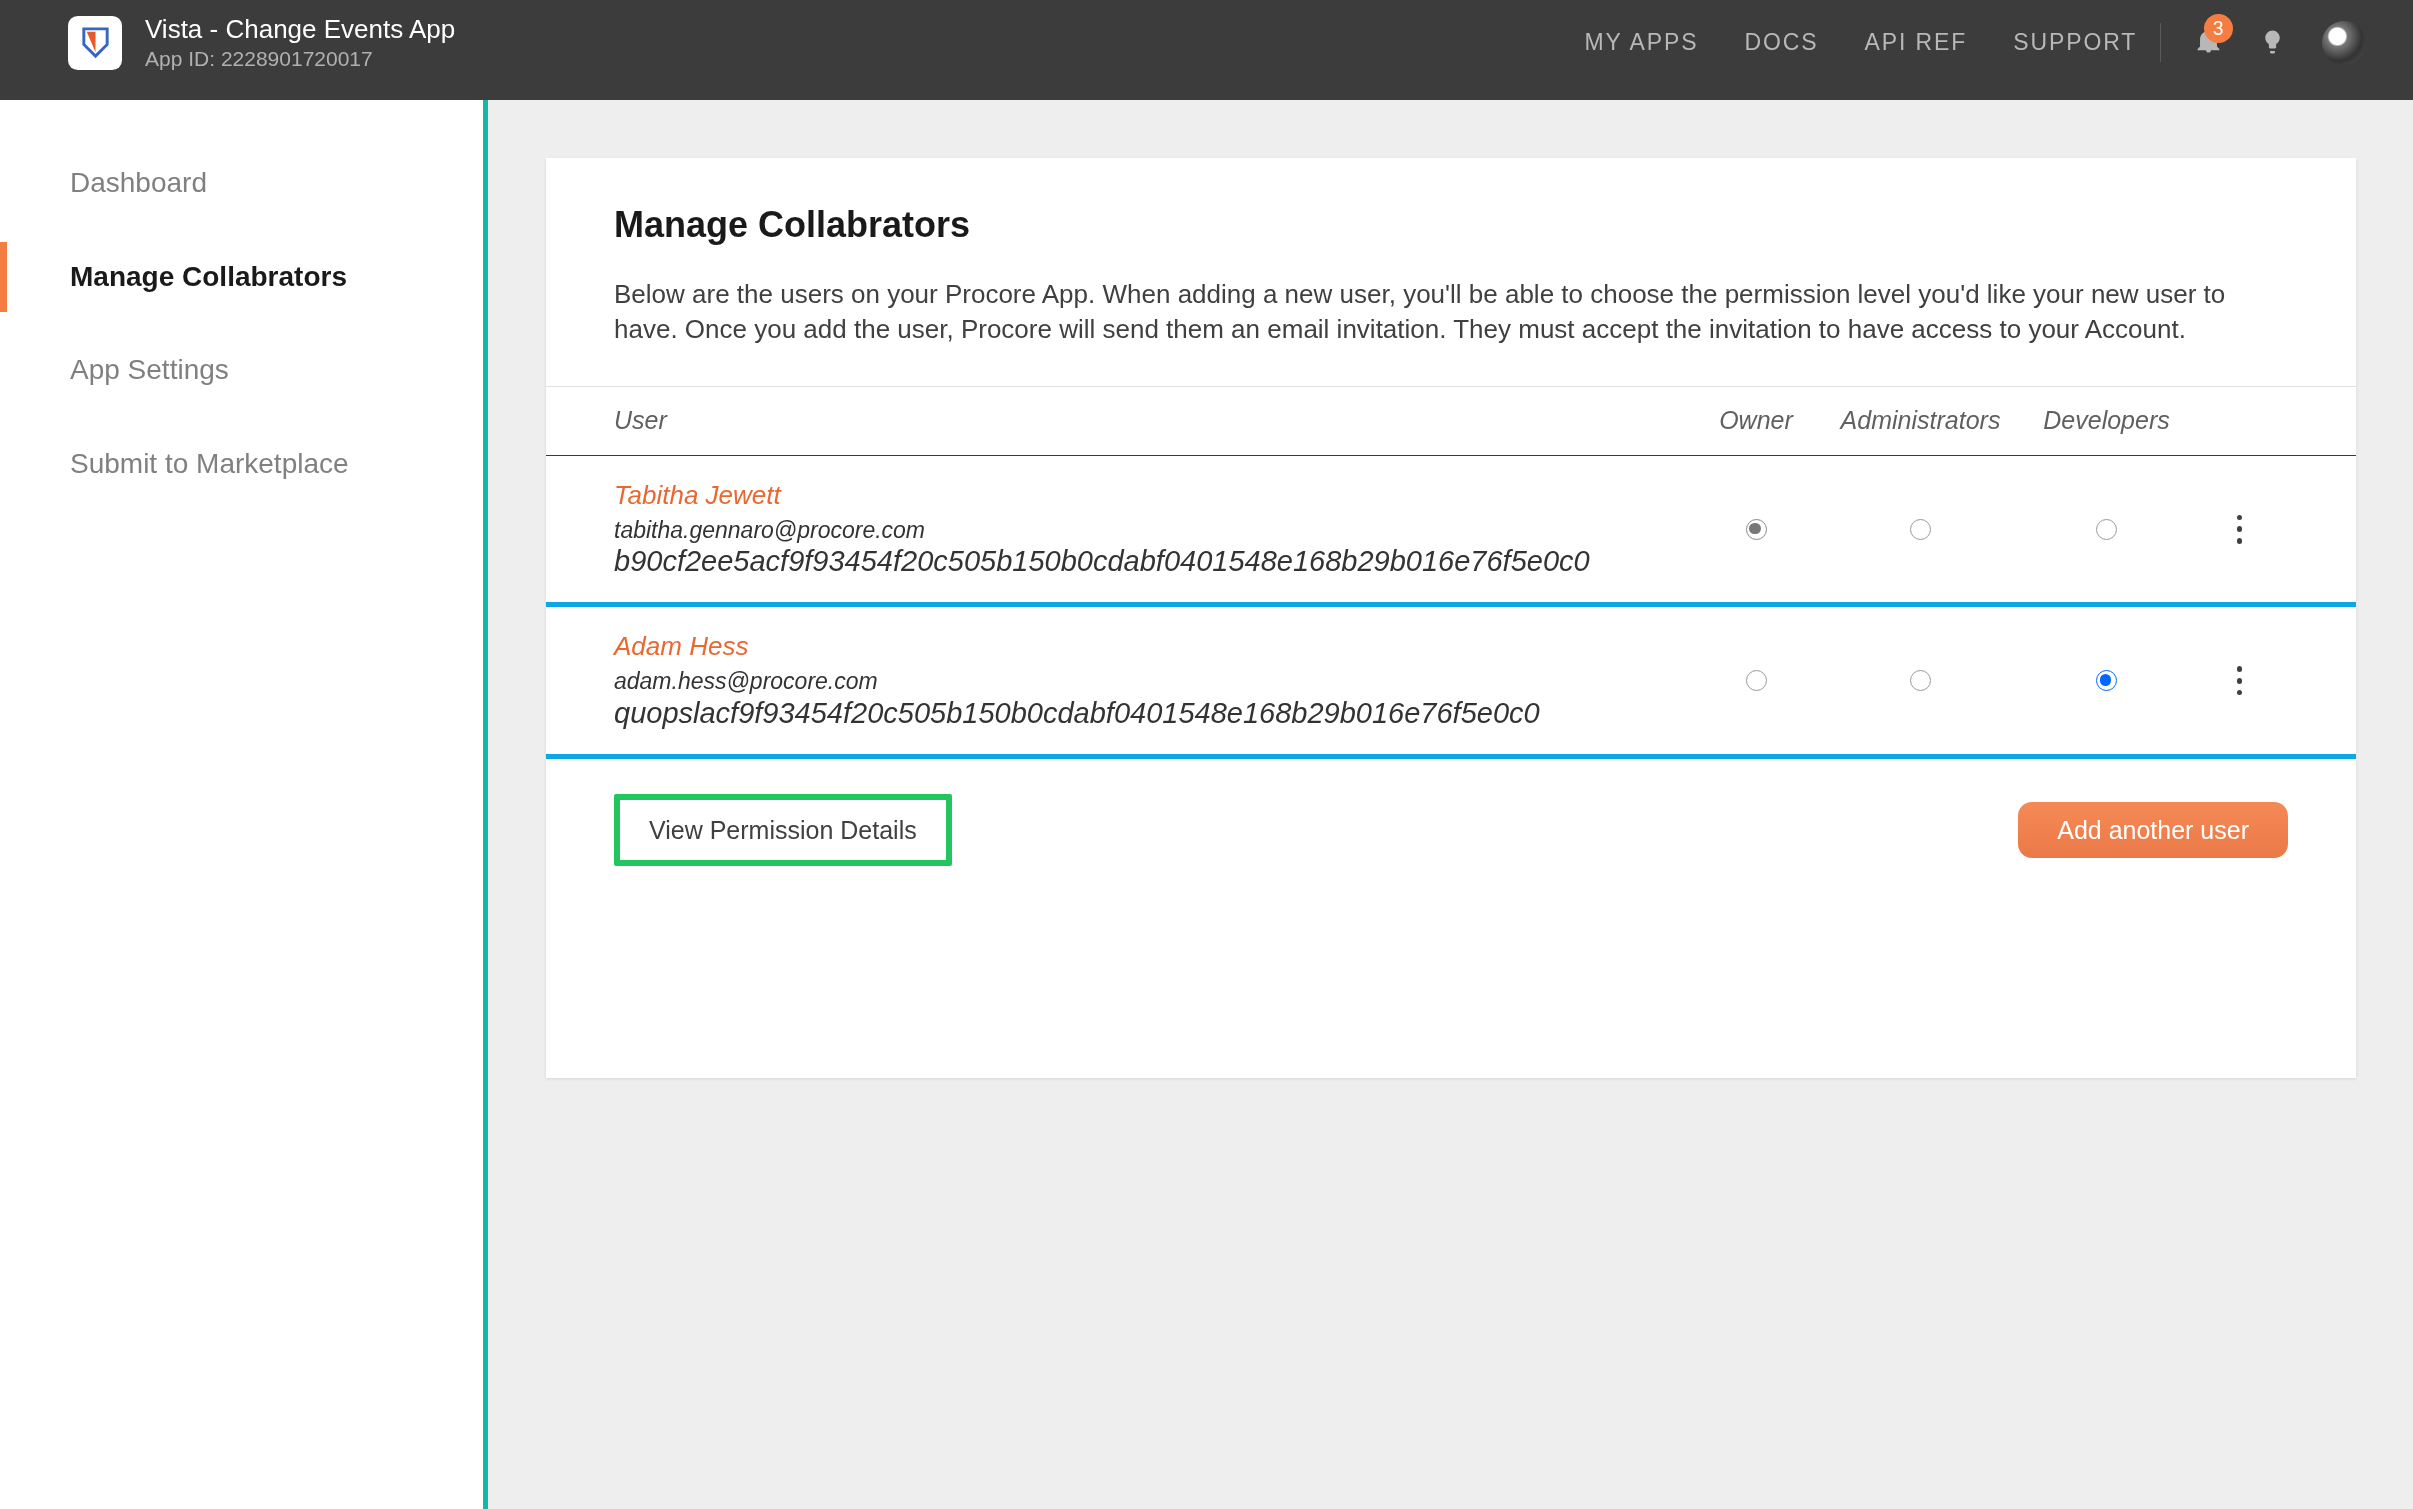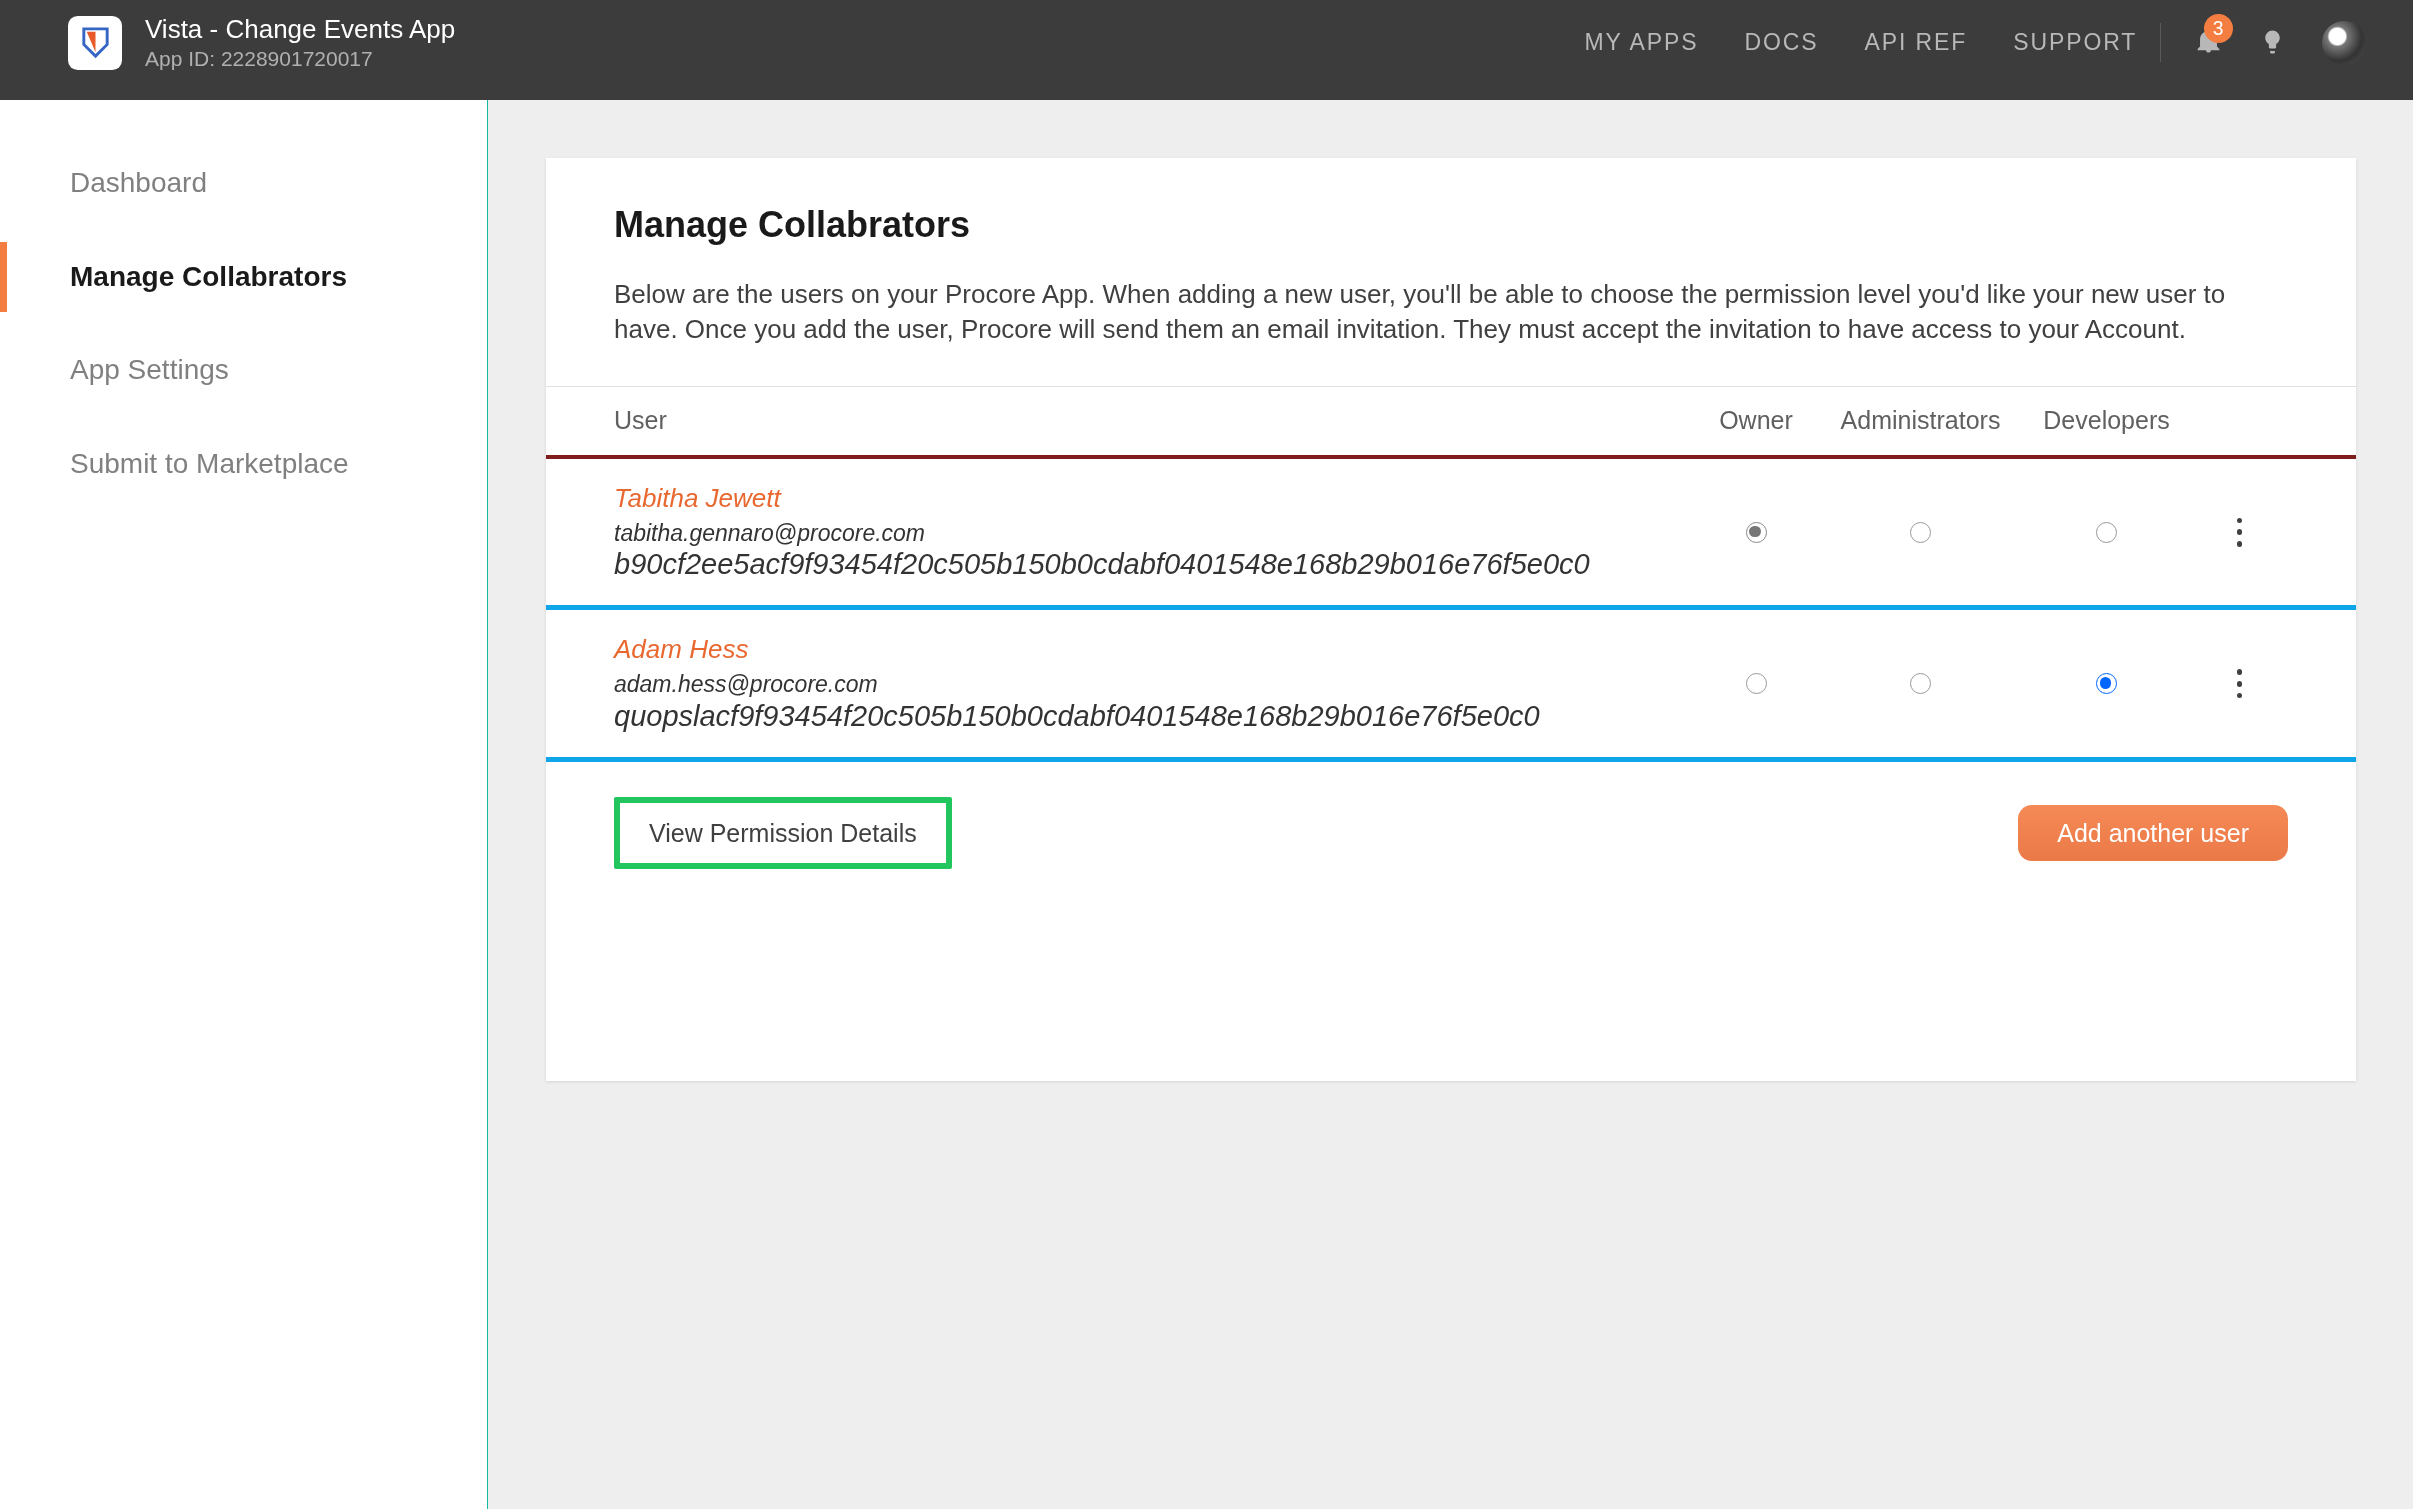--- a/index.html
+++ b/index.html
@@ -119,21 +119,21 @@
     }
     
     .main-container {
       display: flex;
       height: calc(100% - 100px);
     }
     
     .sidebar {
       width: 488px;
       background: #ffffff;
-      border-right: 1px solid #14b8a6;
+      border-right: 5px solid #14b8a6;
       padding-top: 48px;
     }
     
     .sidebar-item {
       padding: 19.3px 0 19.3px 70px;
       font-size: 28px;
       color: #808080;
       cursor: pointer;
       position: relative;
       margin-bottom: 23px;
@@ -179,21 +179,22 @@
     
     .page-description {
       font-size: 26px;
       color: #404040;
       line-height: 1.35;
     }
     
     .table-header {
       display: flex;
       padding: 19.3px 68px;
-      border-bottom: 4px solid #7f1d1d;
+      border-bottom: 1px solid #7f1d1d;
+      font-style: italic;
     }
     
     .col-user {
       flex: 1;
       font-size: 25px;
       color: #606060;
       font-weight: 500;
     }
     
     .col-owner {

